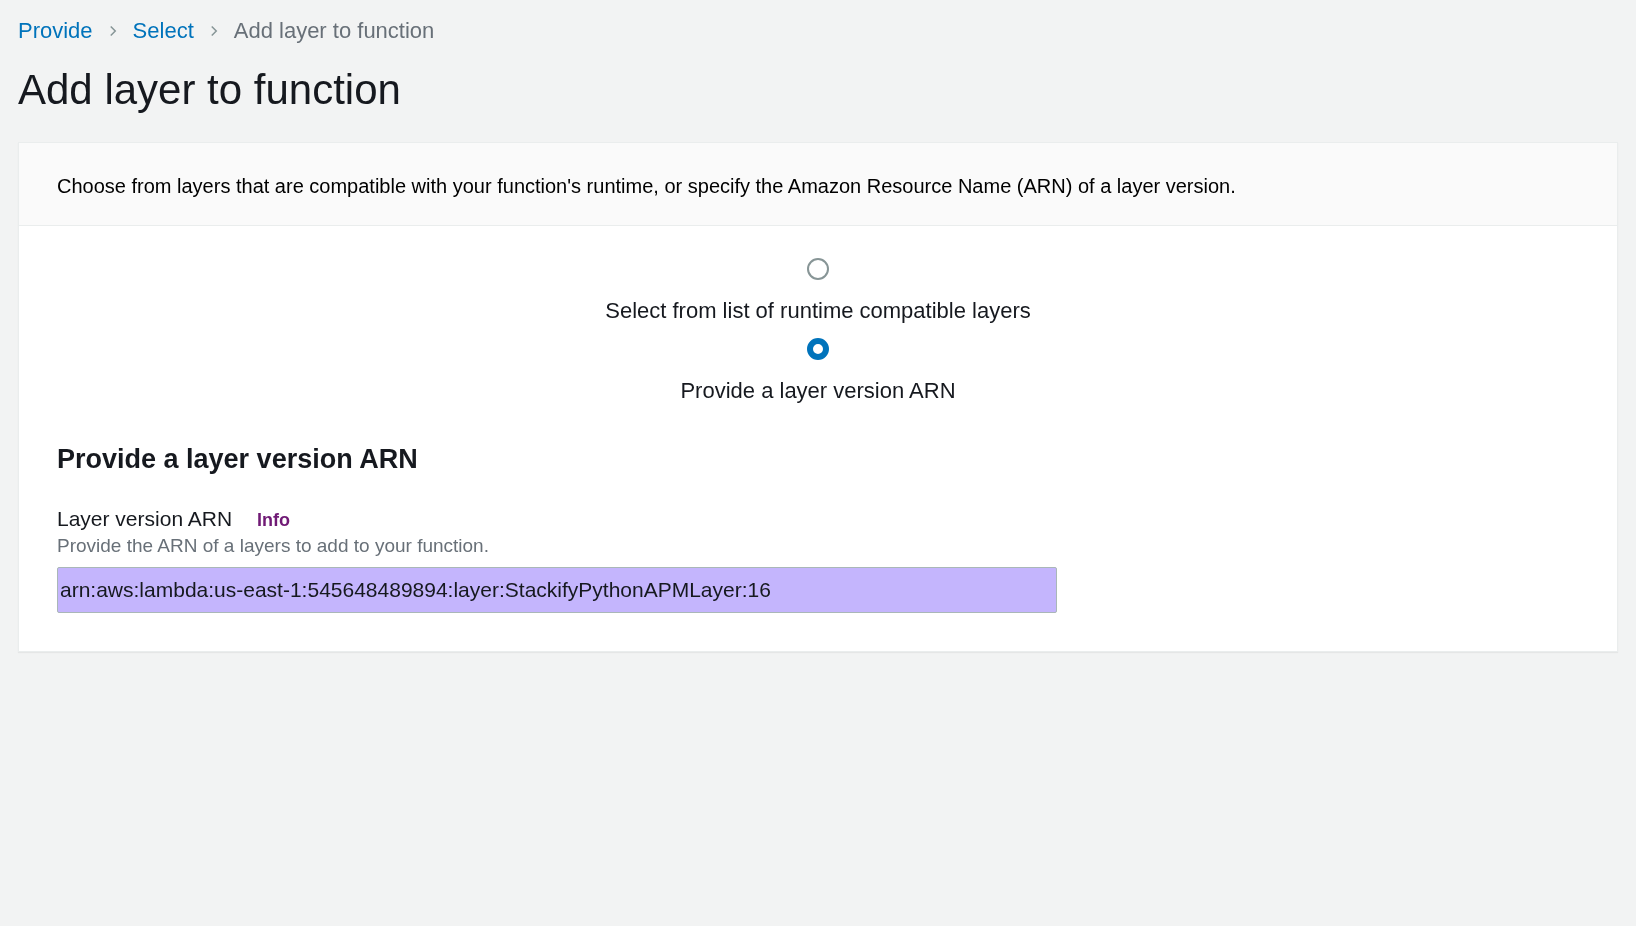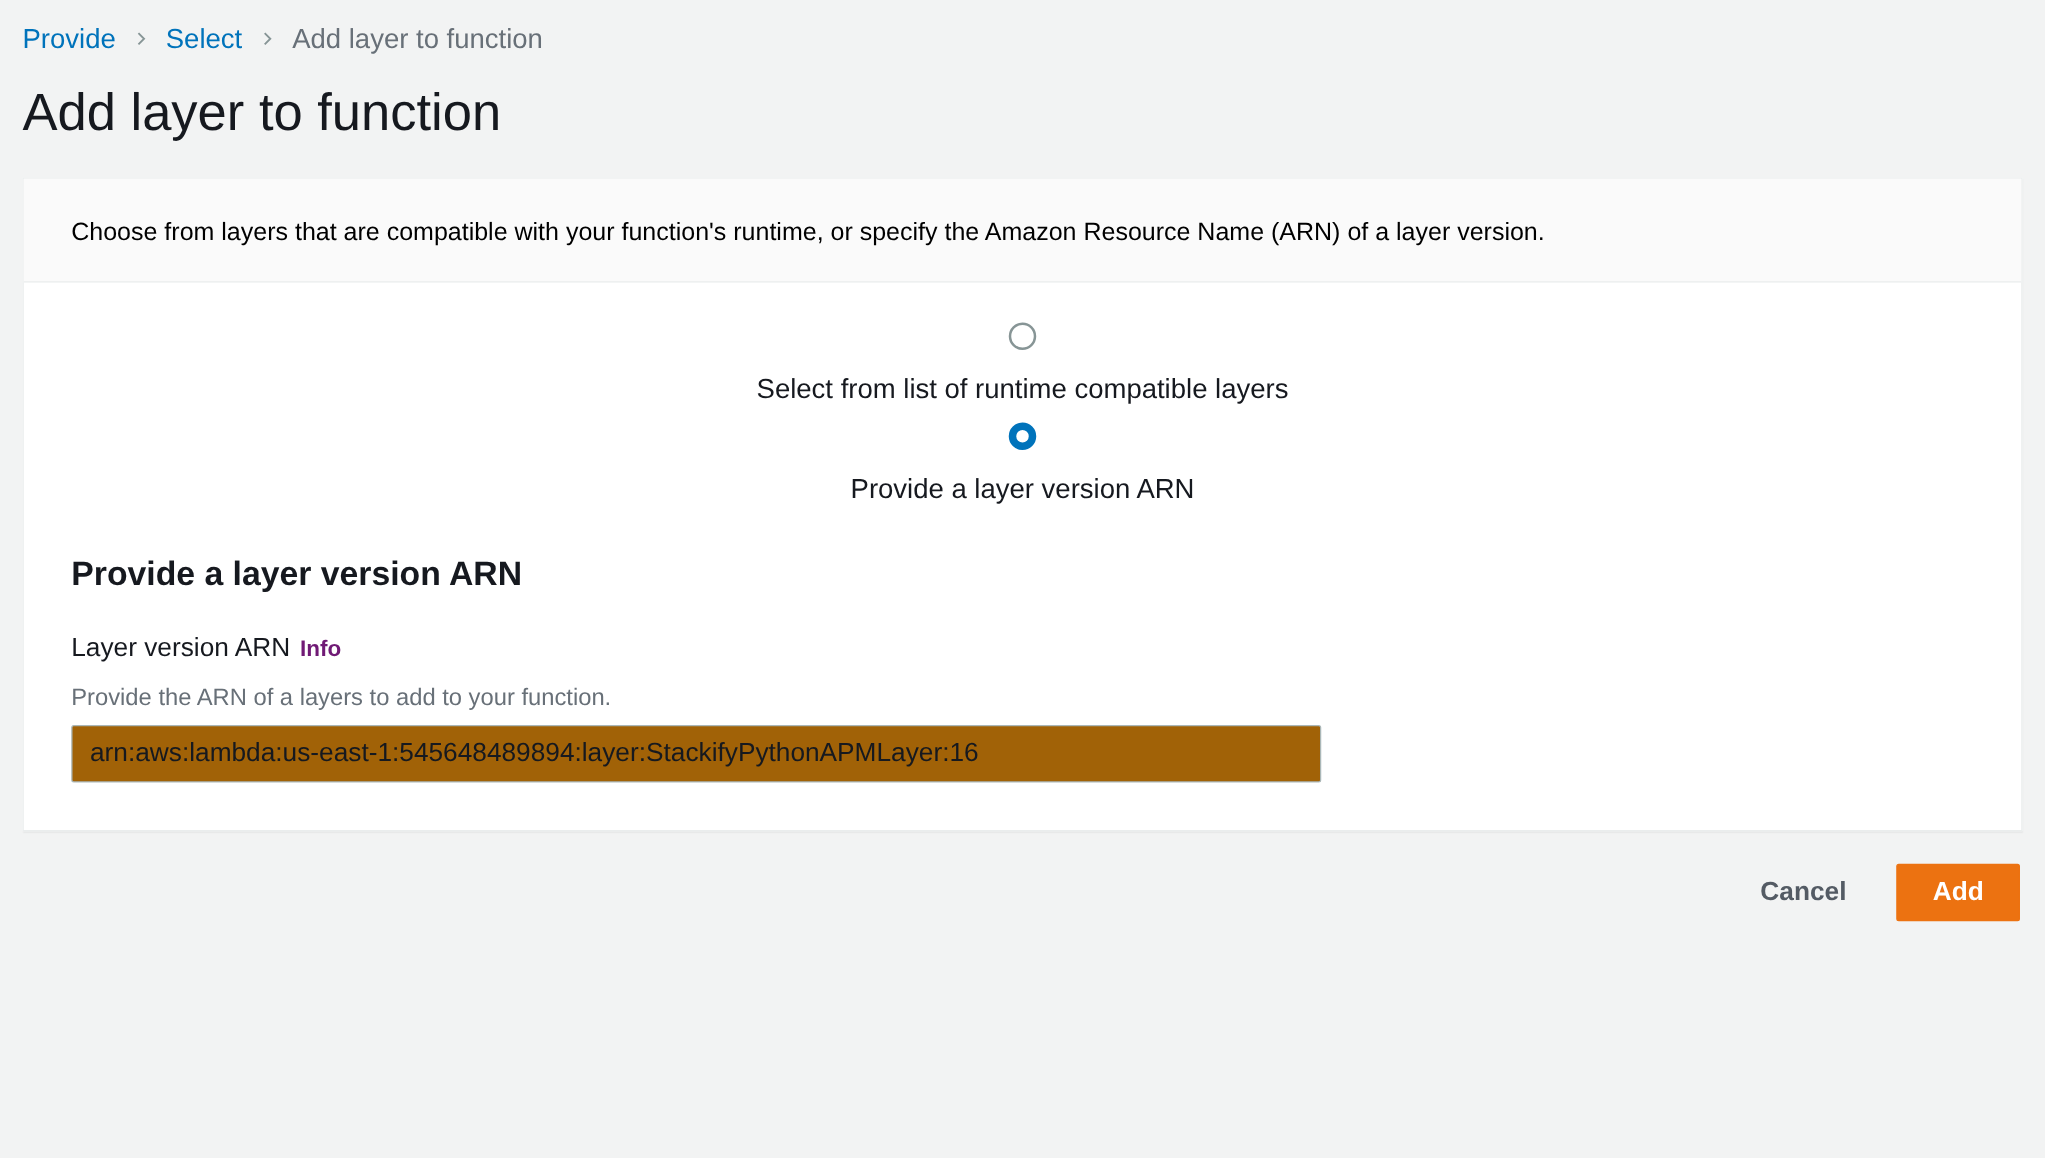--- a/index.html
+++ b/index.html
@@ -122,22 +122,22 @@
     .section-heading {
       font-size: 27px;
       font-weight: 700;
       color: #16191f;
       margin-bottom: 32px;
     }
     
     .field-label-row {
       display: flex;
       align-items: baseline;
-      gap: 8px;
-      margin-bottom: 17px;
+      gap: 25px;
+      margin-bottom: 4px;
     }
     
     .field-label {
       font-size: 21px;
       color: #16191f;
     }
     
     .info-link {
       color: #701a75;
       font-size: 18px;
@@ -147,26 +147,26 @@
     
     .field-help {
       font-size: 19px;
       color: #687078;
       margin-bottom: 10px;
     }
     
     .text-input {
       width: 1000px;
       max-width: 100%;
-      padding: 10px 14px;
+      padding: 10px 2px;
       font-size: 21px;
       border: 1px solid #aab7b8;
       border-radius: 2px;
       color: #16191f;
-      background-color: #a16207;
+      background-color: #c4b5fd;
     }
     
     .button-row {
       display: flex;
       justify-content: flex-end;
       gap: 12px;
       padding-right: 2px;
     }
     
     .btn {
@@ -240,17 +240,13 @@
         <div class="field-label-row">
           <span class="field-label">Layer version ARN</span>
           <span class="info-link">Info</span>
         </div>
         <p class="field-help">Provide the ARN of a layers to add to your function.</p>
         <input type="text" class="text-input" value="arn:aws:lambda:us-east-1:545648489894:layer:StackifyPythonAPMLayer:16" style="">
       </div>
     </div>
   </div>
 
-  <div class="button-row">
-    <button class="btn btn-cancel">Cancel</button>
-    <button class="btn btn-primary">Add</button>
-  </div>
 </div>
 
 </body></html>

